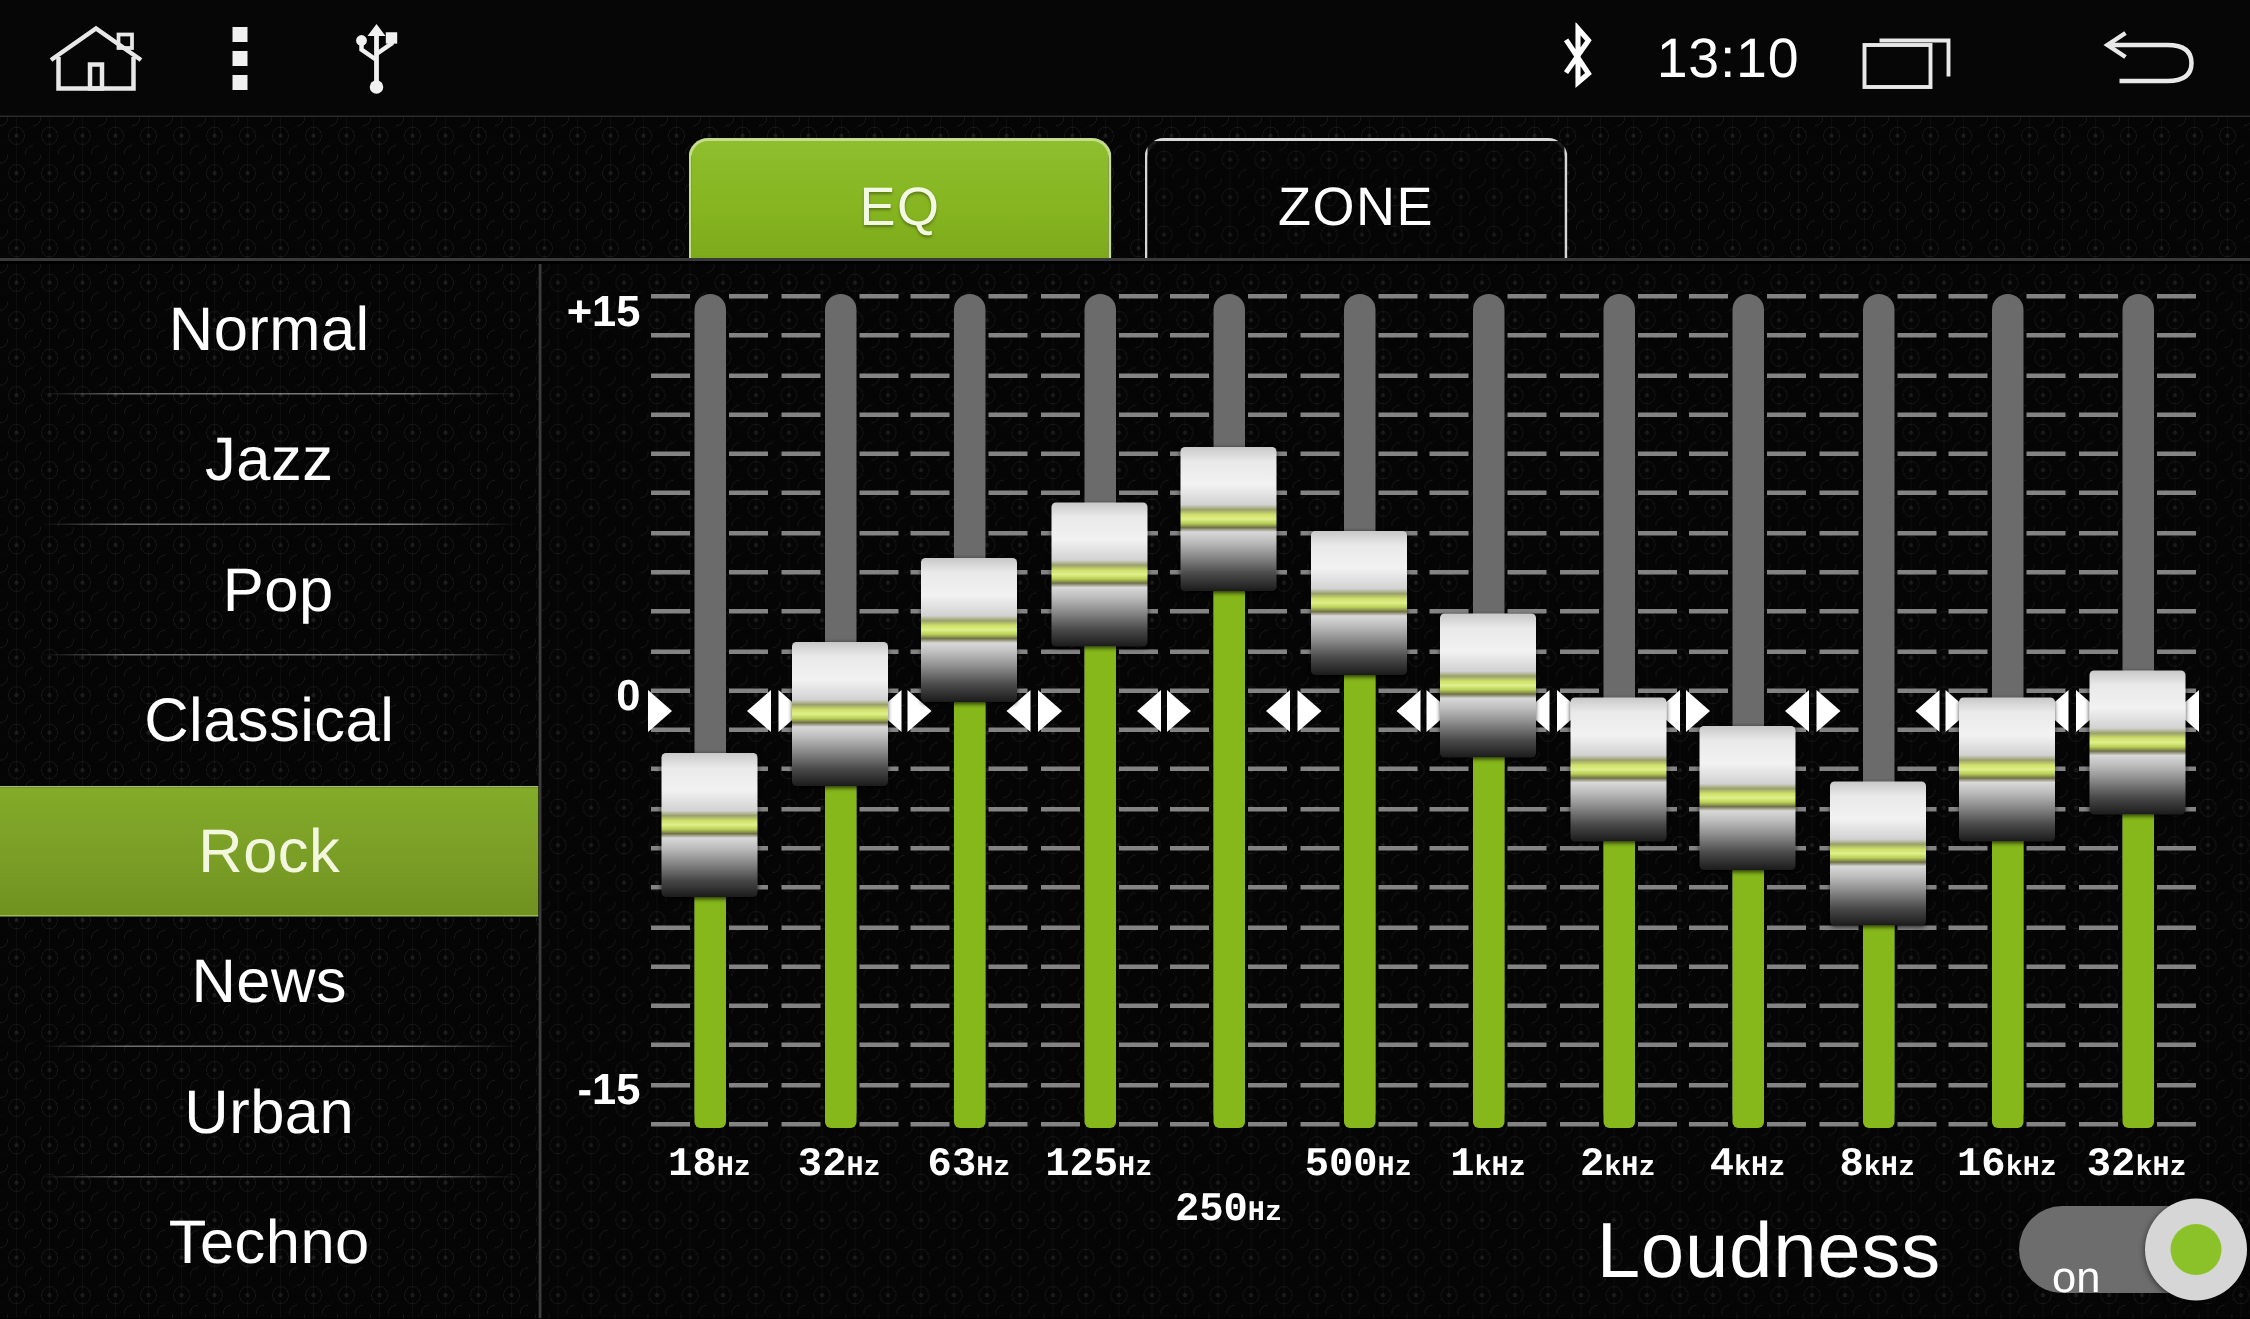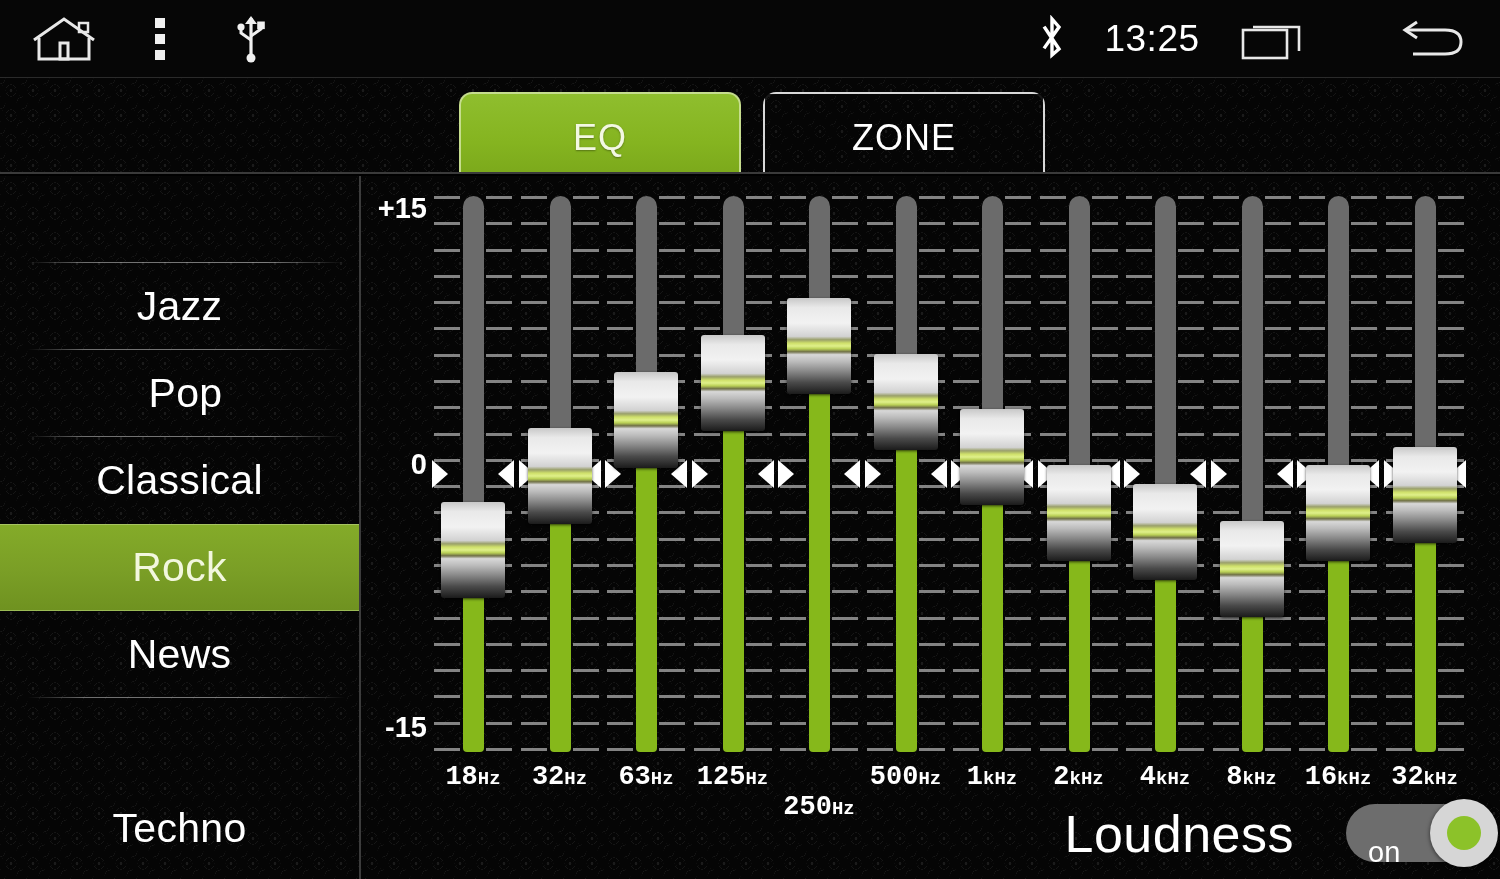--- a/index.html
+++ b/index.html
@@ -216,21 +216,21 @@
         <rect x="23.2" y="7.5" width="7.6" height="7.6" fill="#f0f0f0"></rect>
       </svg>
     </div>
 
     <div class="sb-icon" id="sb-bt">
       <svg width="30" height="48" viewBox="0 0 30 48">
         <path d="M8 13 L22 34 L15 40 L15 4 L22 12 L8 32" fill="none" stroke="#ffffff" stroke-width="3.4" stroke-linejoin="miter" stroke-linecap="square"></path>
       </svg>
     </div>
 
-    <div class="sb-icon" id="sb-clock">13:25</div>
+    <div class="sb-icon" id="sb-clock">13:10</div>
 
     <div class="sb-icon" id="sb-recents">
       <svg width="66" height="44" viewBox="0 0 66 44">
         <rect x="2" y="13" width="44" height="28" fill="none" stroke="#e8e8e8" stroke-width="2.6"></rect>
         <path d="M12 10 L58 10 L58 34" fill="none" stroke="#e8e8e8" stroke-width="2.6"></path>
       </svg>
     </div>
 
     <div class="sb-icon" id="sb-back">
       <svg width="66" height="42" viewBox="0 0 66 42">
@@ -248,39 +248,44 @@
     <div class="tab" id="tab-zone">
       <div class="hexbg"></div>
       <span>ZONE</span>
     </div>
   </div>
 
   <div id="sidebar">
     <div class="hexbg"></div>
 
   <div class="preset" style="top: 0px;">
+        <span>Normal</span>
         <div class="divider"></div>
       </div>
       <div class="preset" style="top: 87px;">
         <span>Jazz</span>
         <div class="divider"></div>
       </div>
       <div class="preset" style="top: 174px; padding-left: 12px;">
         <span>Pop</span>
         <div class="divider"></div>
       </div>
       <div class="preset" style="top: 261px;">
         <span>Classical</span>
       </div>
       <div class="preset" style="top: 435px;">
         <span>News</span>
         <div class="divider"></div>
       </div>
       <div class="preset selected" style="top: 348px;">
         <span>Rock</span>
+      </div>
+      <div class="preset" style="top: 522px;">
+        <span>Urban</span>
+        <div class="divider"></div>
       </div>
       <div class="preset" style="top: 609px;">
         <span>Techno</span>
       </div>
     </div>
 
   <div id="eqpanel">
     <div class="hexbg"></div>
 
     <div class="scale-lbl" id="lbl-plus15">+15</div>

